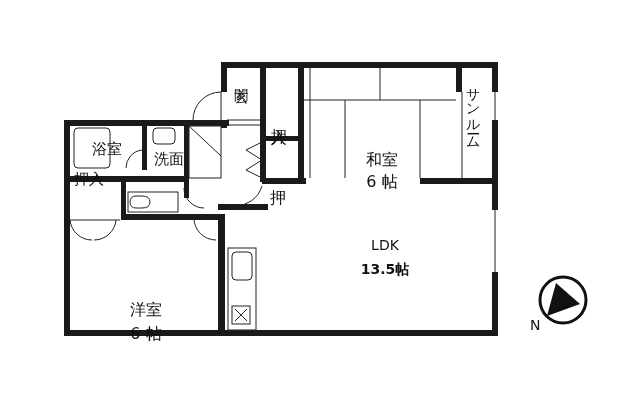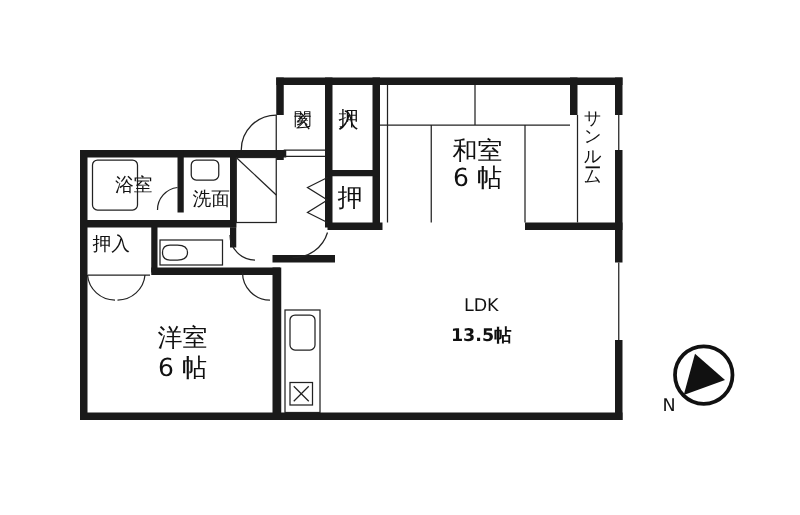--- a/index.html
+++ b/index.html
@@ -1,20 +1,20 @@
 <!DOCTYPE html>
 <html><head>
 <meta charset="utf-8">
 <style>
   html, body { margin: 0; padding: 0; background: #ffffff; }
   body { width: 640px; height: 412px; position: relative; overflow: hidden; font-family: "DejaVu Sans", sans-serif; }
   #plan { position: absolute; left: 0; top: 0; width: 640px; height: 412px; }
   .lbl { position: absolute; color: #111; font-family: "DejaVu Sans", sans-serif; text-align: center; line-height: 1.05; white-space: nowrap; }
   .room-big { font-size: 14px; }
-  .room-mid { font-size: 20px; }
+  .room-mid { font-size: 16px; margin-top: 42px; }
   .room-sm { font-size: 15px; }
   .vert { writing-mode: vertical-rl; text-orientation: upright; font-size: 14px; letter-spacing: 0px; }
 </style>
 </head>
 <body>
 
 <svg id="plan" viewBox="0 0 640 412" xmlns="http://www.w3.org/2000/svg">
   <g fill="#1a1a1a">
 
     <rect x="221" y="62" width="277" height="6"></rect>
@@ -119,21 +119,21 @@
 <div class="lbl vert room-mid" style="left:270px; top:74px; font-size:16px;">押入</div>
 <div class="lbl room-mid" style="left:270px; top:148px;">押</div>
 
 <div class="lbl room-mid" style="left:352px; top:110px; width:60px;">和室</div>
 <div class="lbl room-mid" style="left:352px; top:132px; width:60px;">6 帖</div>
 
 <div class="lbl vert" style="left:466px; top:78px;">サンルーム</div>
 
 <div class="lbl room-sm" style="left:92px; top:142px;font-family:Liberation Serif, serif;">浴室</div>
 <div class="lbl room-sm" style="left:154px; top:152px;">洗面</div>
-<div class="lbl room-sm" style="left:74px; top:188px;">押入</div>
+<div class="lbl room-sm" style="left:74px; top:172px;">押入</div>
 
 <div class="lbl room-mid" style="left:116px; top:260px; width:60px;">洋室</div>
 <div class="lbl room-mid" style="left:116px; top:284px; width:60px;">6 帖</div>
 
 <div class="lbl room-big" style="left:340px; top:238px; width:90px;">LDK</div>
 <div class="lbl room-big" style="left:340px; top:262px; width:90px;font-weight:bold;">13.5帖</div>
 
 <div class="lbl" style="left:530px; top:318px; font-size:14px;">N</div>
 
 </body></html>

